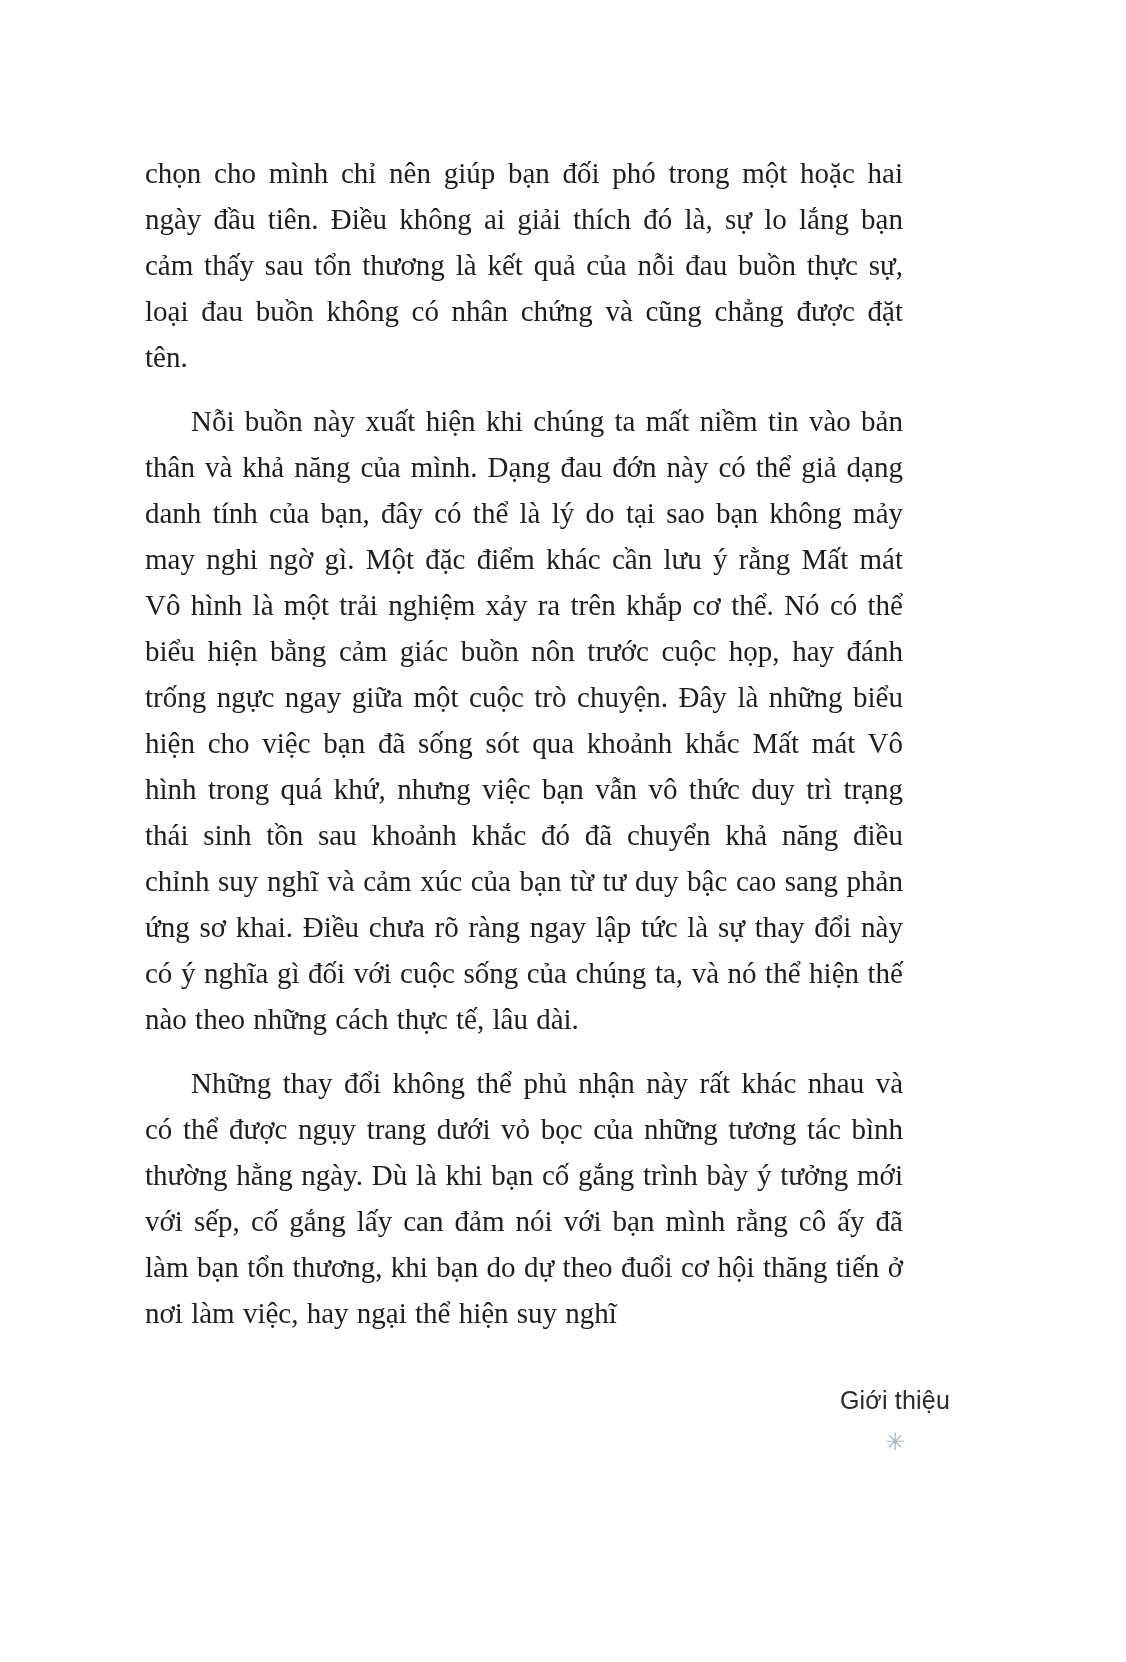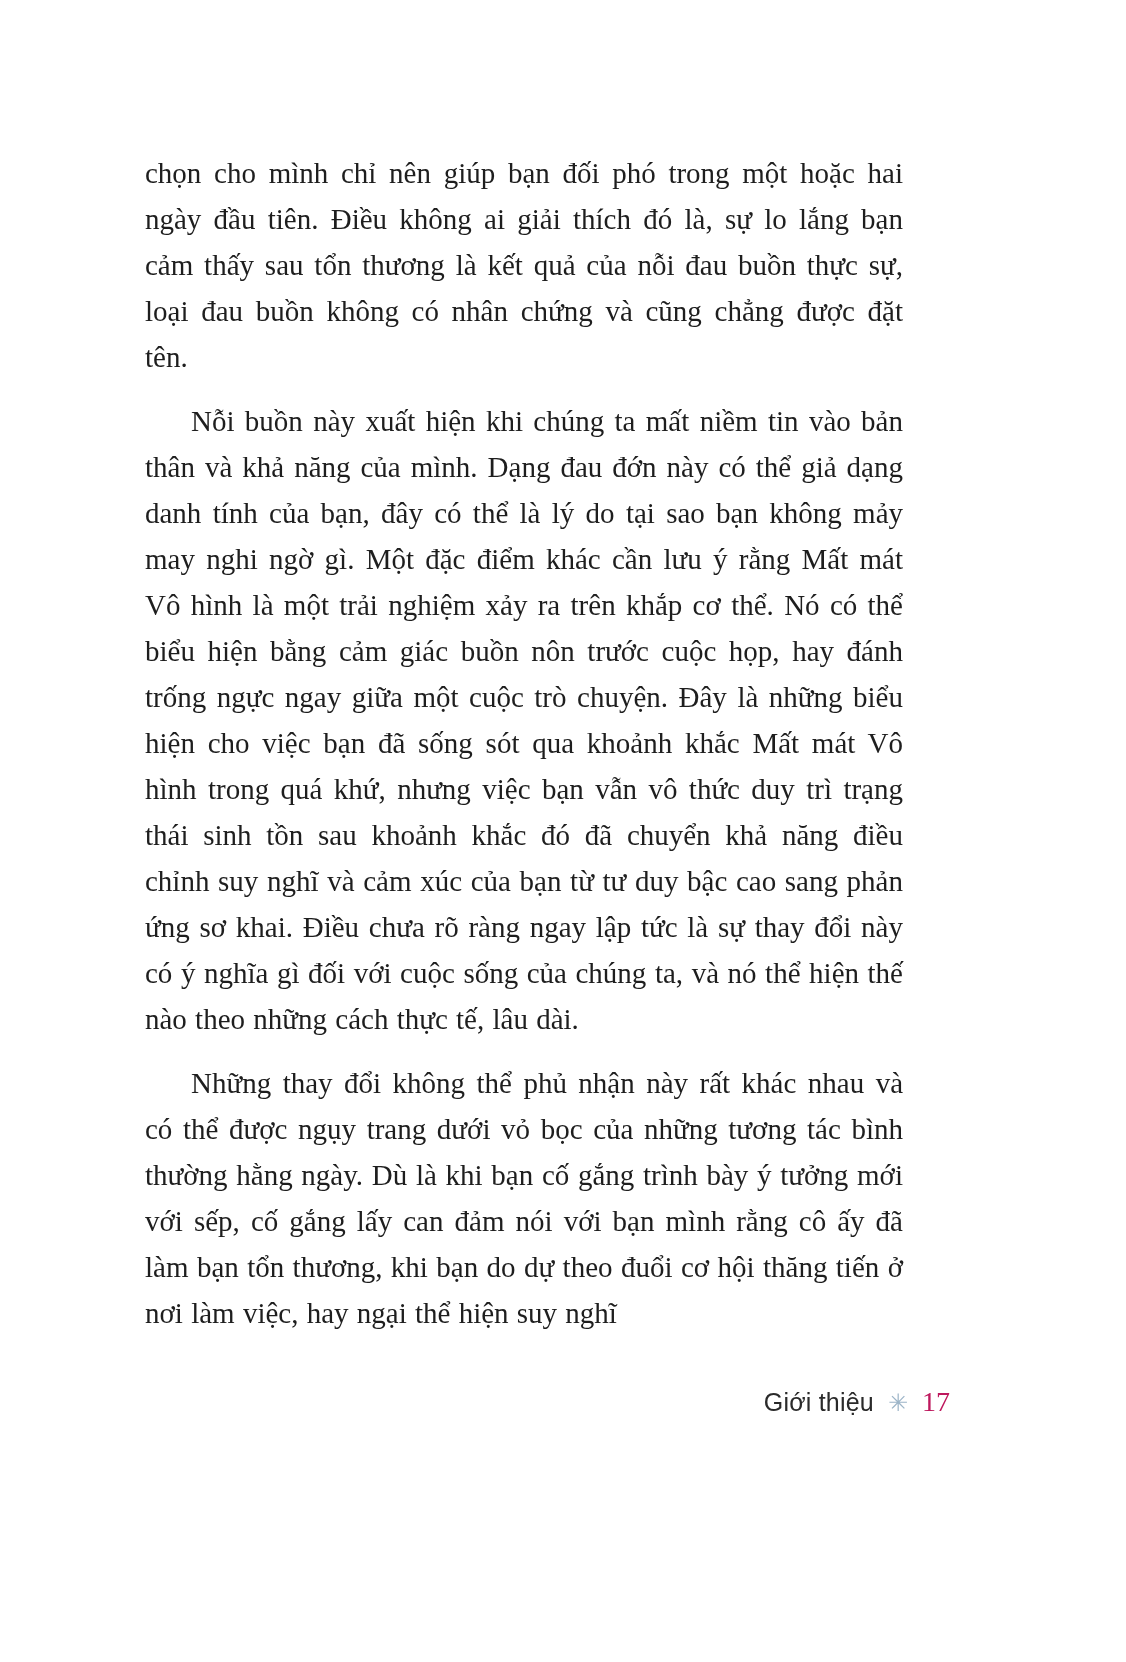--- a/index.html
+++ b/index.html
@@ -39,20 +39,21 @@
     text-indent: 0;
   }
   .footer {
     position: absolute;
     top: 1386px;
     right: 176px;
     display: flex;
     align-items: center;
     gap: 14px;
     white-space: nowrap;
+    flex-direction: column;
   }
   .footer-label {
     font-family: "Liberation Sans", sans-serif;
     font-size: 25px;
     color: #2a2a2a;
     letter-spacing: 0.2px;
   }
   .footer-ornament {
     font-family: "DejaVu Sans", sans-serif;
     font-size: 24px;

